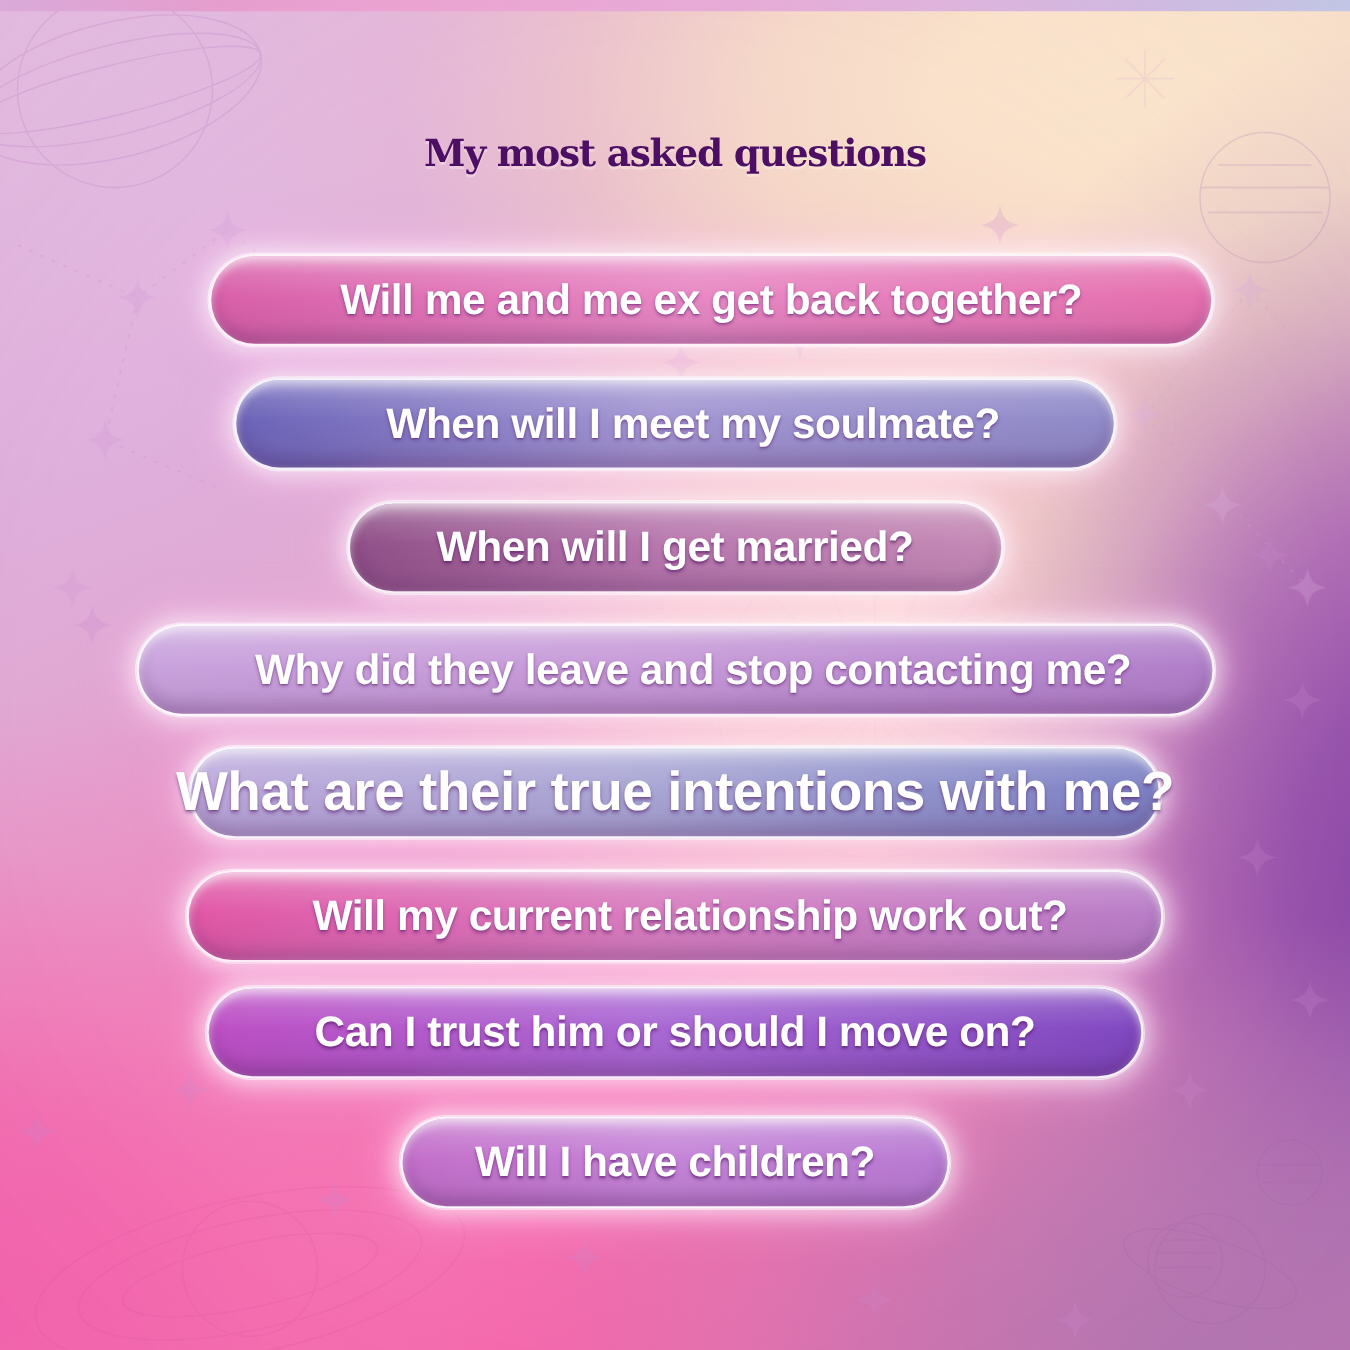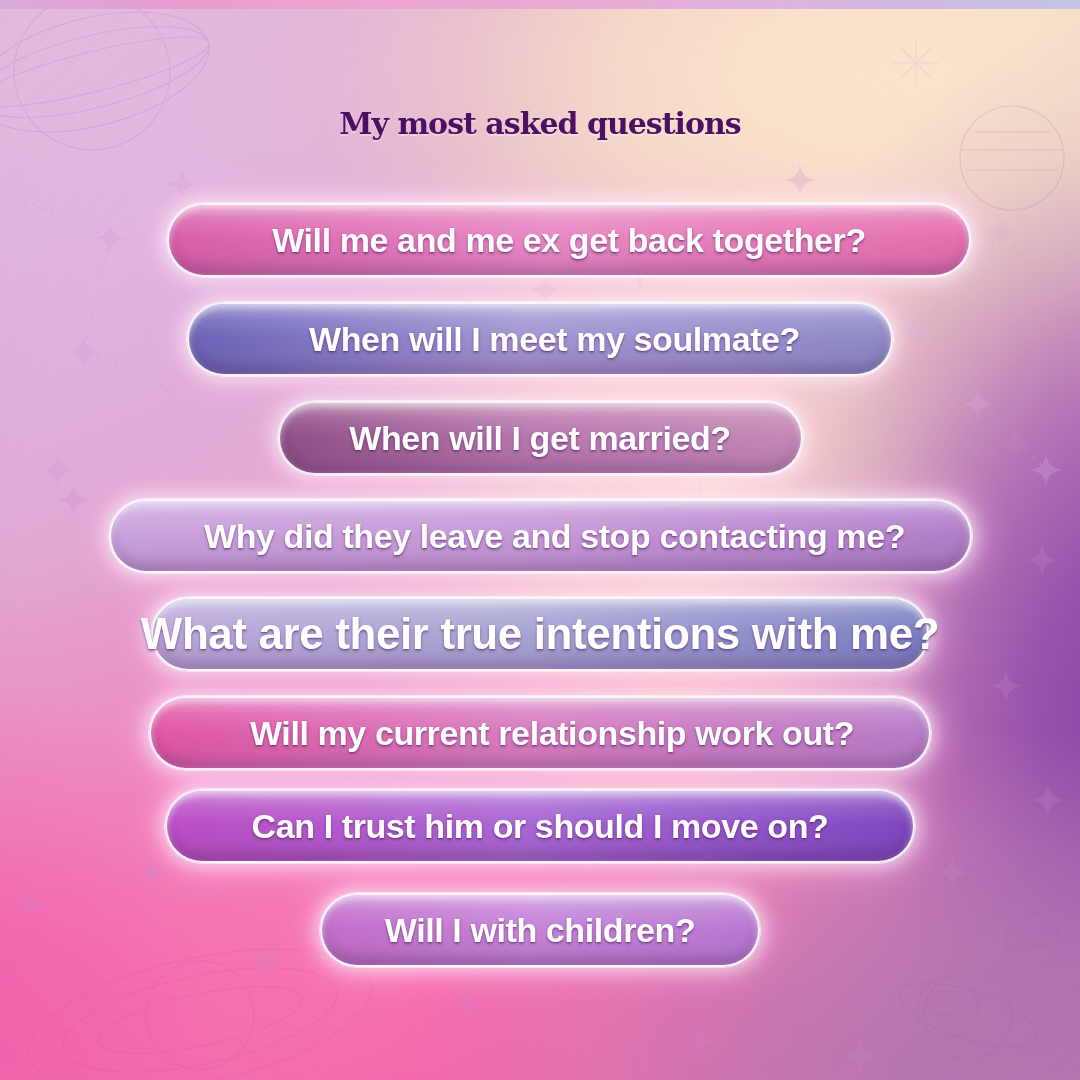--- a/index.html
+++ b/index.html
@@ -326,18 +326,18 @@
           <span class="pill-text" style="font-size: 34px; margin-left: 24px;">Will my current relationship work out?</span>
         </div>
       </div>
       <div class="pill-wrap" style="top: 789px;">
         <div class="pill" style="width: 750px; height: 74px; background: linear-gradient(100deg, rgb(189, 78, 196) 0%, rgb(169, 104, 212) 48%, rgb(127, 71, 192) 100%); box-shadow: rgba(255, 255, 255, 0.55) 0px 0px 0px 1px, rgba(255, 255, 255, 0.55) 0px 0px 16px 5px, rgba(255, 190, 240, 0.38) 0px 0px 34px 12px, rgba(255, 255, 255, 0.55) 0px 3px 7px inset, rgba(70, 20, 80, 0.22) 0px -6px 12px inset;">
           <span class="pill-text" style="font-size: 34px;">Can I trust him or should I move on?</span>
         </div>
       </div>
       <div class="pill-wrap" style="top: 893px;">
         <div class="pill" style="width: 440px; height: 74px; background: linear-gradient(100deg, rgb(195, 110, 201) 0%, rgb(197, 133, 216) 48%, rgb(184, 122, 210) 100%); box-shadow: rgba(255, 255, 255, 0.55) 0px 0px 0px 1px, rgba(255, 255, 255, 0.55) 0px 0px 16px 5px, rgba(255, 190, 240, 0.38) 0px 0px 34px 12px, rgba(255, 255, 255, 0.55) 0px 3px 7px inset, rgba(70, 20, 80, 0.22) 0px -6px 12px inset;">
-          <span class="pill-text" style="font-size: 34px;">Will I with children?</span>
+          <span class="pill-text" style="font-size: 34px;">Will I have children?</span>
         </div>
       </div>
     </div>
 
 </div>
 
 </body></html>

